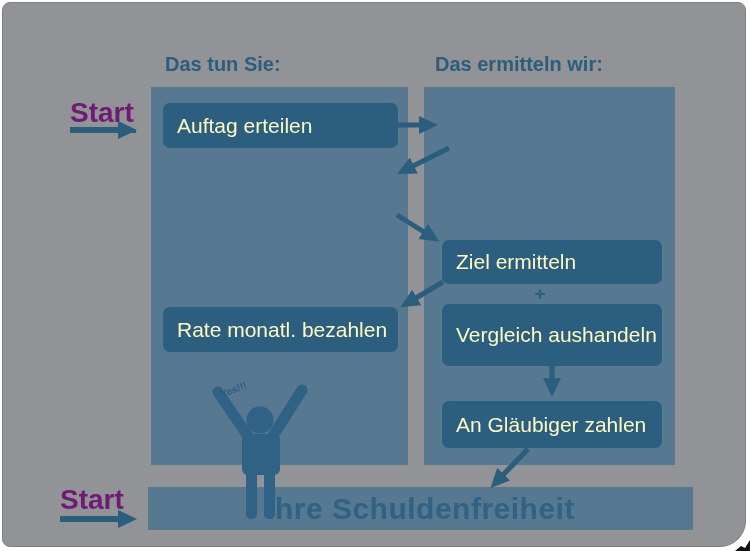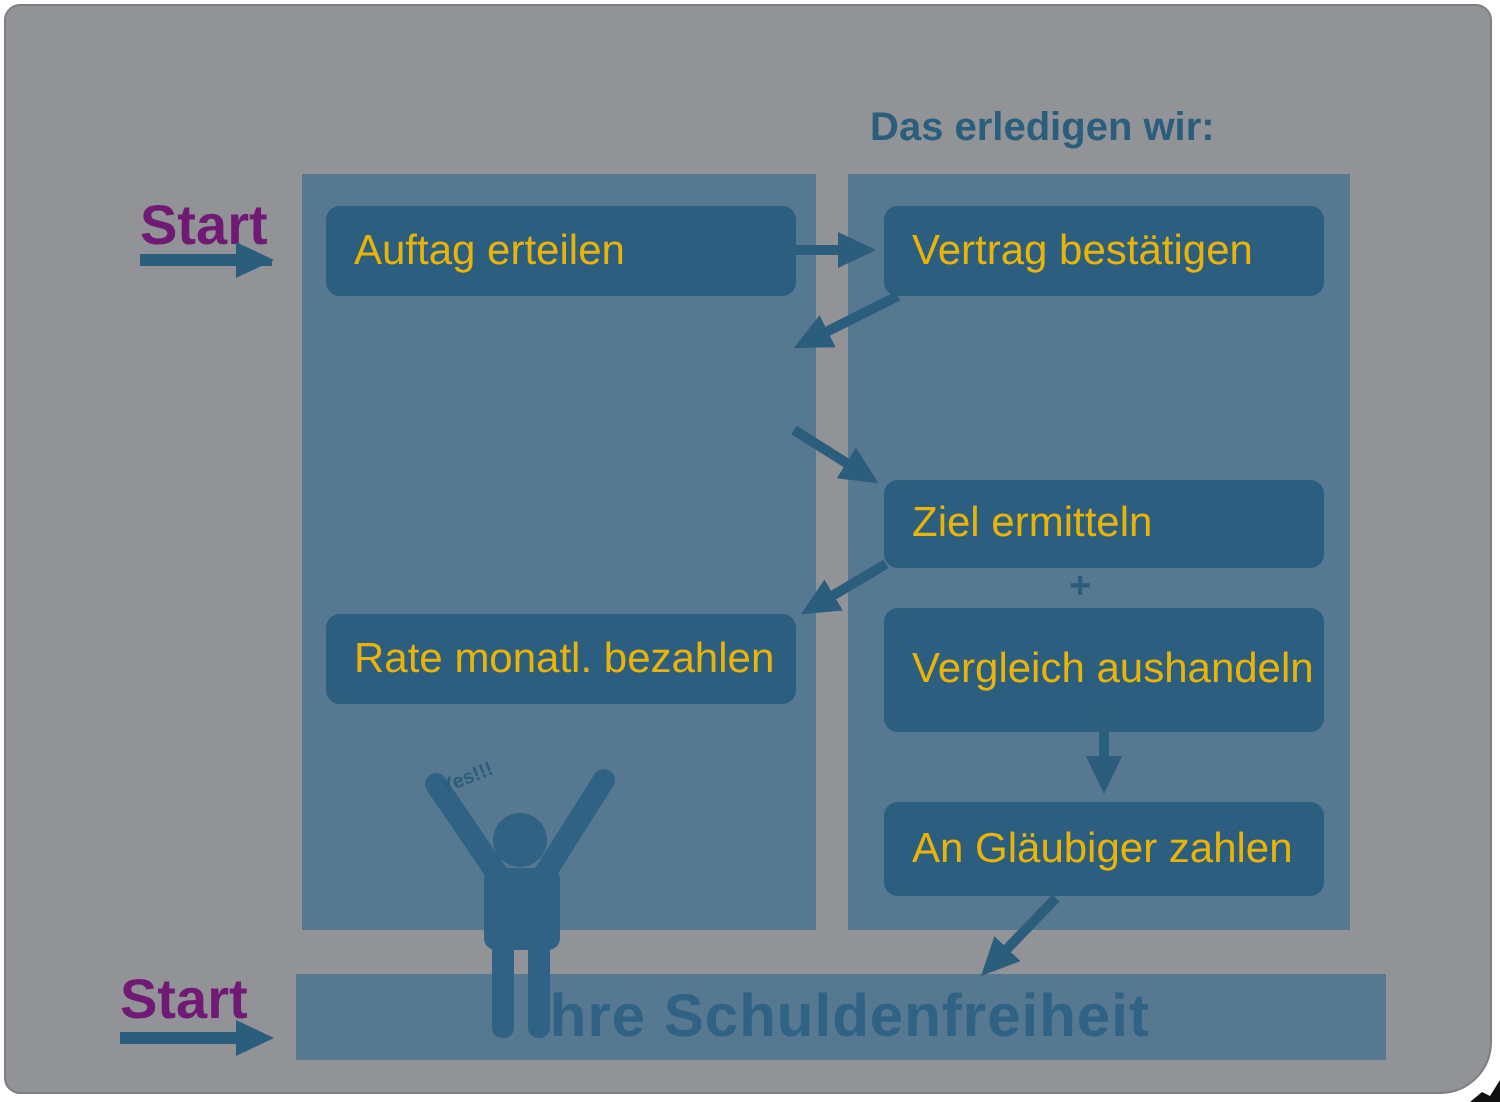--- a/index.html
+++ b/index.html
@@ -16,21 +16,21 @@
   .panel-left{left:151px;top:87px;width:257px;height:378px;}
   .panel-right{left:424px;top:87px;width:251px;height:378px;}
   .heading{
     position:absolute;font-size:20px;font-weight:700;color:#2b5d7d;
     white-space:nowrap;
   }
   .heading-left{left:165px;top:53px;}
   .heading-right{left:435px;top:53px;}
   .box{
     position:absolute;background:#2b5e7f;border-radius:7px;
-    color:#eab308;font-size:21px;display:flex;align-items:center;
+    color:#fef9c3;font-size:21px;display:flex;align-items:center;
     padding-left:14px;box-sizing:border-box;white-space:nowrap;
   }
   .bL{left:163px;width:235px;height:45px;}
   .bR{left:442px;width:220px;height:46px;}
   .edge-label{
     position:absolute;font-size:28px;font-weight:700;color:#701a75;
   }
   .edge-label span{display:inline-block;border-bottom:3px solid #2b5d7d;padding:0 2px 1px 0;}
   .plus{
     position:absolute;left:526px;top:283px;width:28px;height:22px;
@@ -49,26 +49,26 @@
 </style>
 </head>
 <body>
 
 <div class="stage">
   <div class="canvas"></div>
 
   <div class="panel panel-left"></div>
   <div class="panel panel-right"></div>
 
-  <div class="heading heading-right">Das erledigen wir:</div>
+  <div class="heading heading-left">Das tun Sie:</div>
+  <div class="heading heading-right">Das ermitteln wir:</div>
 
   <div class="box bL" style="top:103px">Auftag erteilen</div>
   <div class="box bL" style="top:307px">Rate monatl. bezahlen</div>
 
-  <div class="box bR" style="top:103px;height:45px">Vertrag bestätigen</div>
   <div class="box bR" style="top:240px;height:44px">Ziel ermitteln</div>
   <div class="box bR" style="top:304px;height:62px">Vergleich aushandeln</div>
   <div class="box bR" style="top:401px;height:47px">An Gläubiger zahlen</div>
 
   <div class="plus">+</div>
 
   <div class="goal-bar">
     <span>Ihre Schuldenfreiheit</span>
   </div>
 

